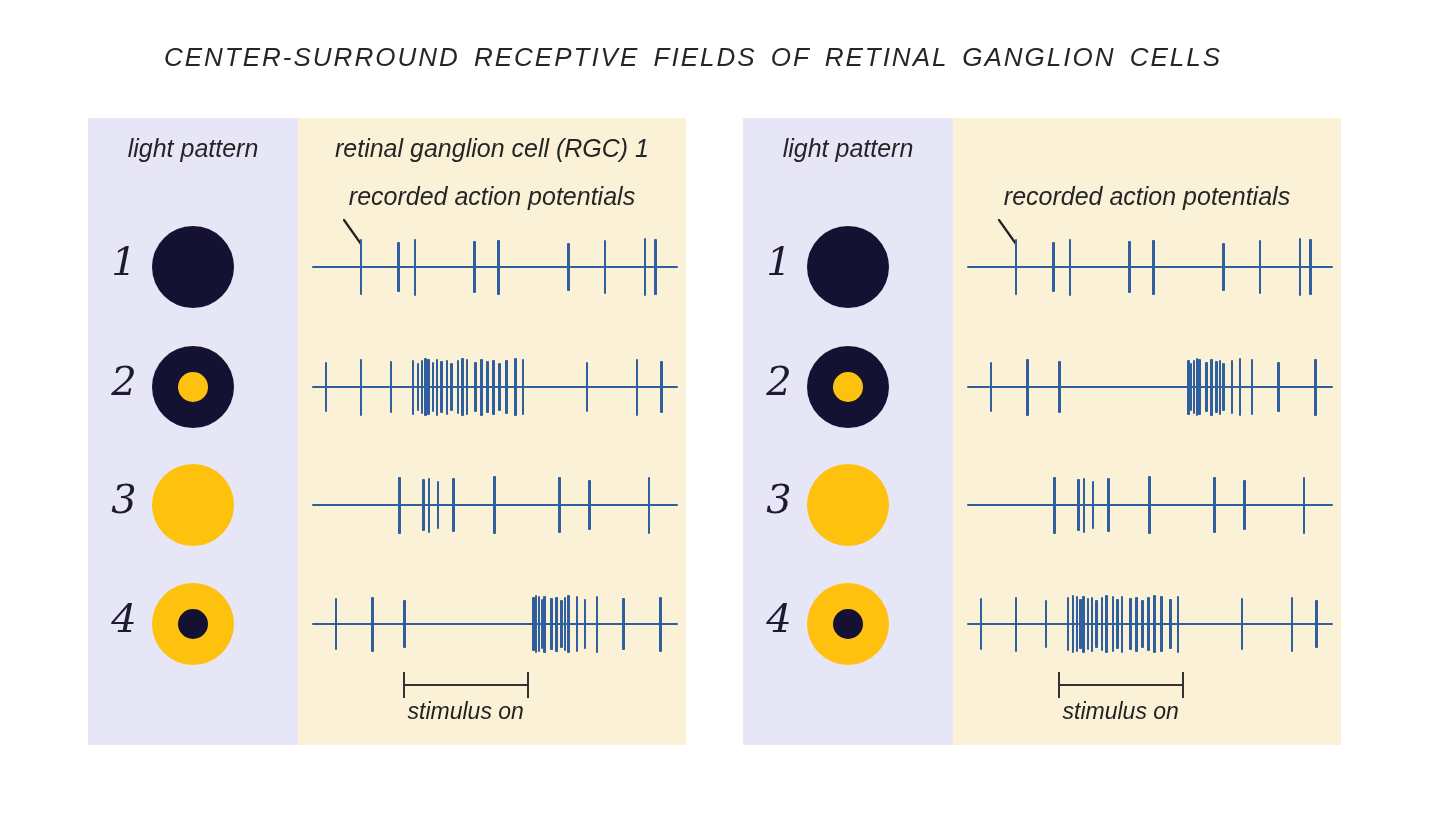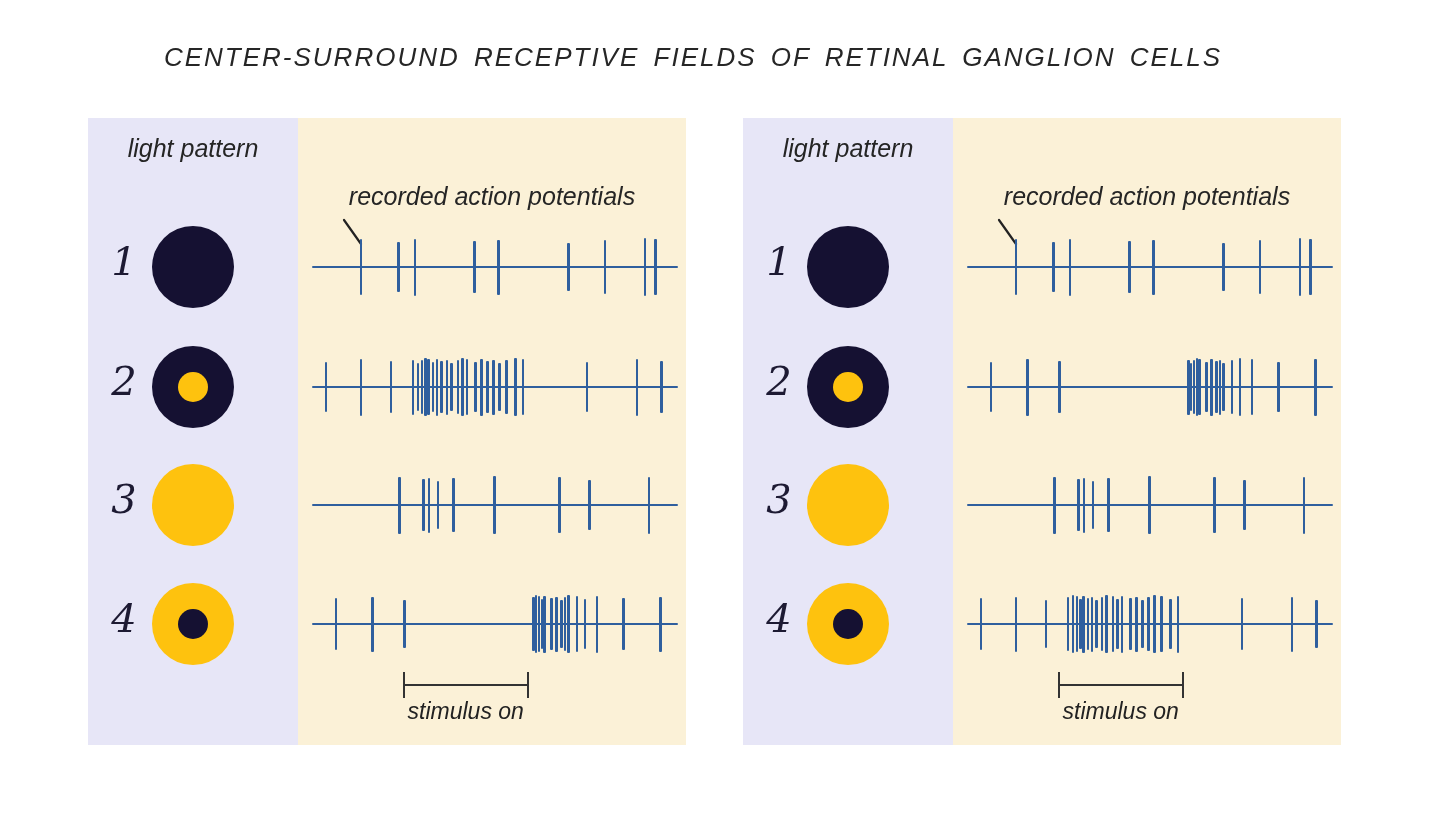--- a/index.html
+++ b/index.html
@@ -74,20 +74,21 @@
           <div class="circle-outer" style="background: rgb(254, 194, 14);"></div>
         </div>
         <div class="pattern-cell" style="top: 506px;">
           <div class="row-number">4</div>
           <div class="circle-outer" style="background: rgb(254, 194, 14);">
             <div class="circle-inner" style="background: rgb(21, 17, 50);"></div>
           </div>
         </div>
       </div>
     <div class="trace-col">
+      <div class="col-header">retinal ganglion cell (RGC) 1</div>
       <div class="col-subheader">recorded action potentials</div>
       <svg class="leader-svg" width="388" height="627">
         <line x1="46" y1="102" x2="63" y2="126" stroke="#222" stroke-width="2.2" stroke-linecap="round"></line>
       </svg>
       <div class="bracket" style="left: 104.92px; width: 125.64px;">
         <div class="cap-l"></div>
         <div class="hline"></div>
         <div class="cap-r"></div>
       </div>
       <div class="stim-label" style="left: 57.74px;">stimulus on</div>

